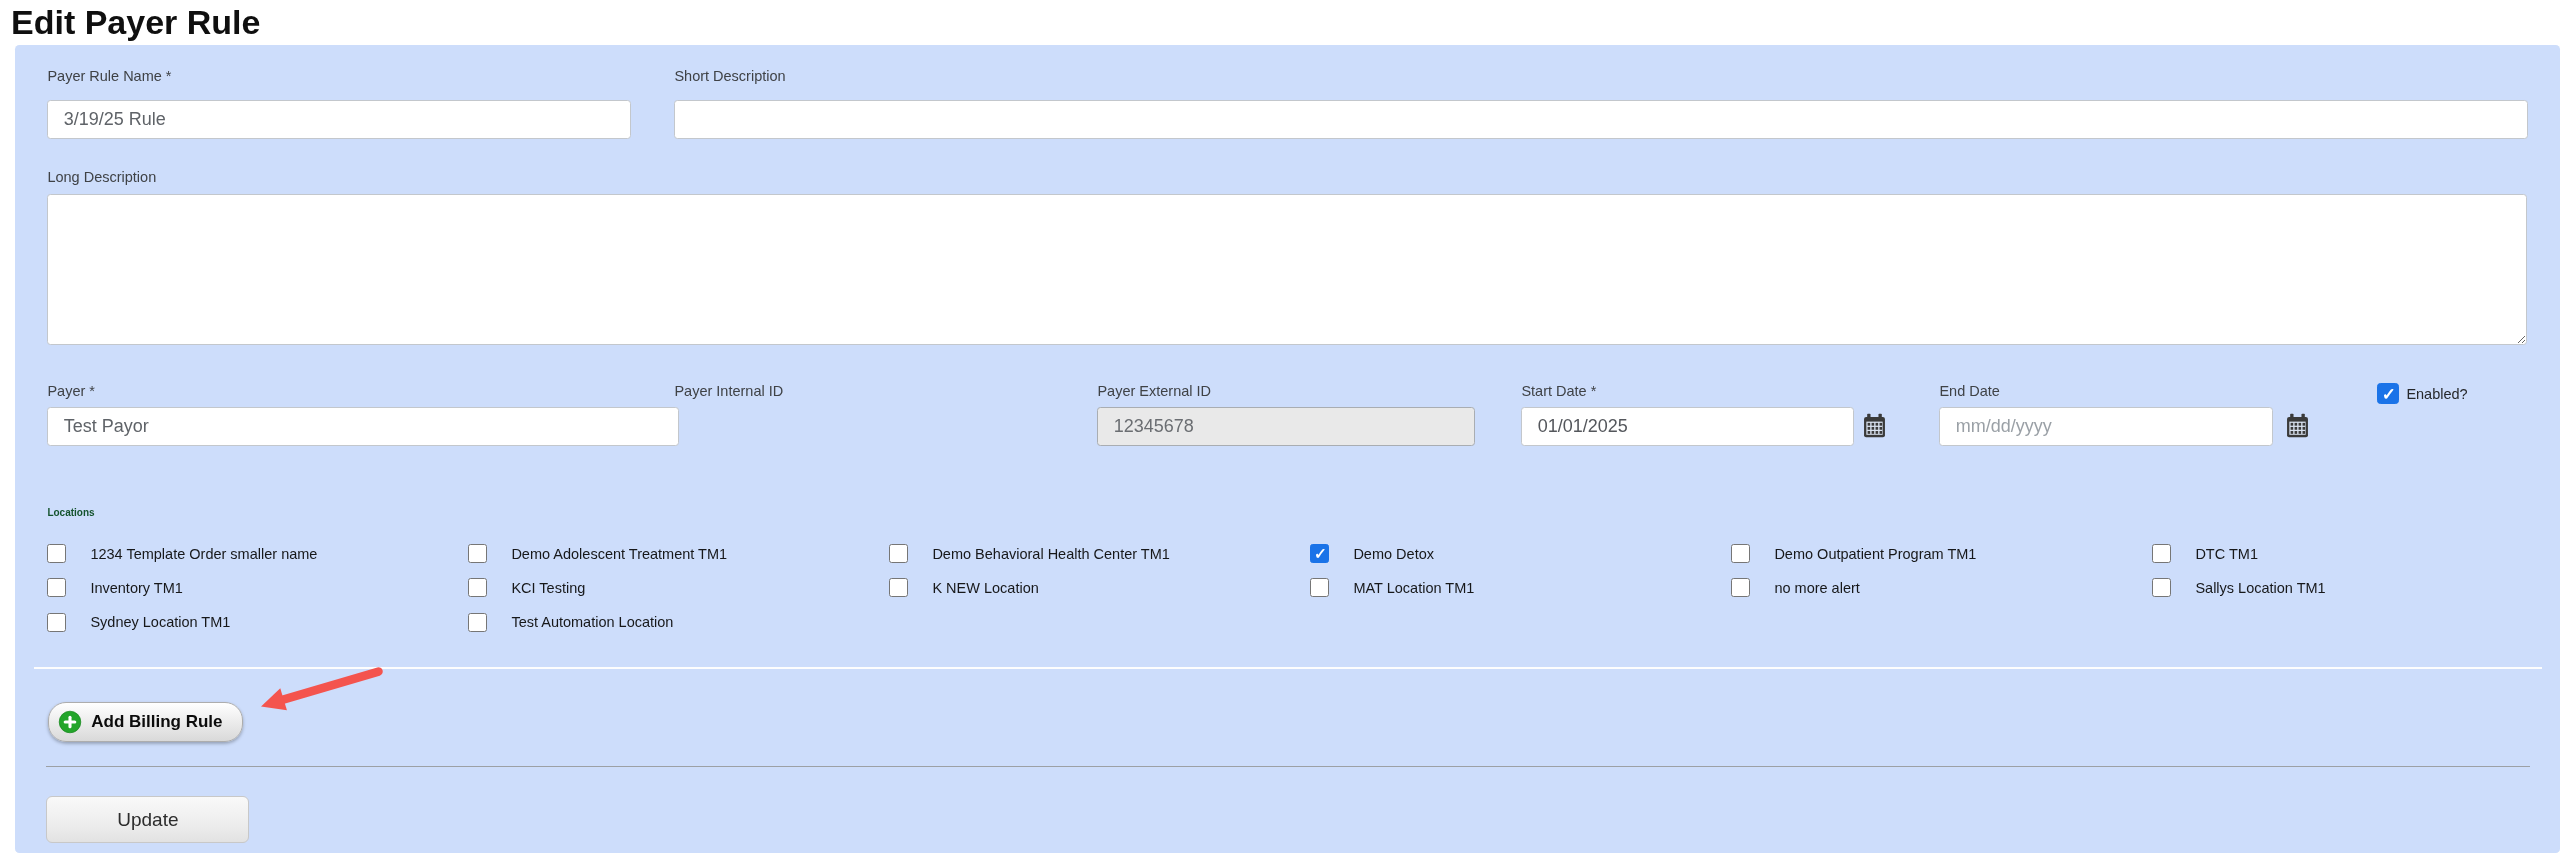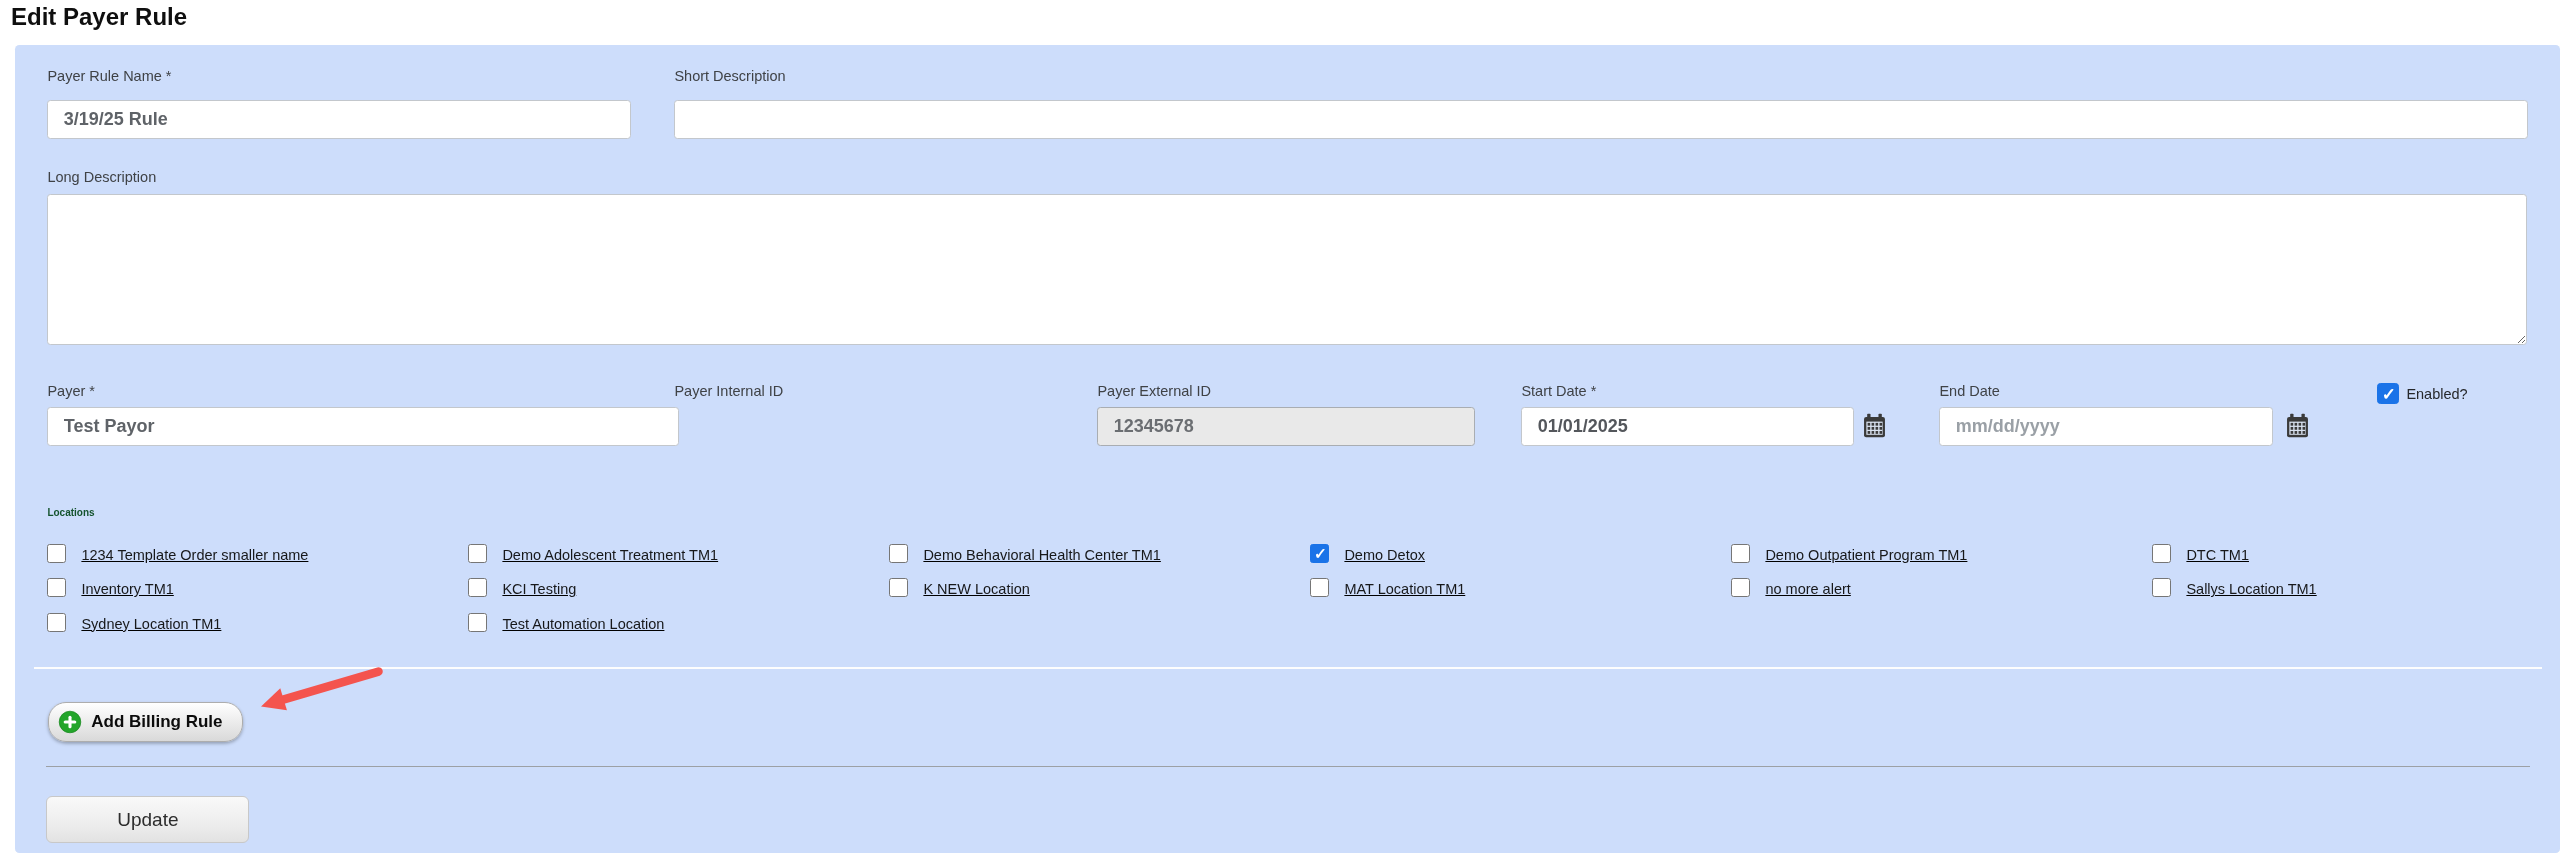--- a/index.html
+++ b/index.html
@@ -1,46 +1,46 @@
 <!DOCTYPE html>
 <html style="font-size:13.6px"><head>
 <meta charset="utf-8">
 <style>
   * { box-sizing: border-box; margin: 0; padding: 0; }
   html,body { background:#ffffff; }
   body { font-family:"Liberation Sans", sans-serif; }
   .page { position:relative; width:2576px; height:862px; background:#ffffff; overflow:hidden; }
 
-  .title { position:absolute; left:11px; top:2.6px; font-size:24px; font-weight:bold; color:#0f0f0f; }
+  .title { position:absolute; left:11px; top:2.6px; font-size:34px; font-weight:bold; color:#0f0f0f; }
 
   .panel { position:absolute; left:15.4px; top:45px; width:2545px; height:808px;
            background:#cdddfb; border-radius:4.3px; }
 
   .lbl { position:absolute; font-size:14.5px; color:#3f4246; white-space:nowrap; }
 
   .inp { position:absolute; height:39px; border:0.9px solid #c3c7cc; border-radius:3.4px;
          background:#ffffff; font-family:"Liberation Sans", sans-serif; font-size:18px;
-         color:#5f6368; padding:0 15.4px; outline:none;font-weight:bold; }
+         color:#5f6368; padding:0 15.4px; outline:none; }
   .inp::placeholder { color:#9aa0a6; }
   .inp.disabled { background:#e9e9e9; border-color:#a9adb2; color:#6b6e72; }
 
   textarea.inp { height:151px; padding:8.5px 15.4px; resize:both; }
 
   .cb { width:19px; height:19px; border:1.3px solid #767676; border-radius:2.6px;
         background:#ffffff; display:inline-block; flex:none; position:relative; }
   .cb.checked { background:#1a73e8; border-color:#1a73e8; }
   .cb.checked::after { content:"✓"; position:absolute; color:#ffffff; font-size:15.4px;
                        font-weight:bold; left:2.6px; top:-0.9px; line-height:19px; }
 
   .heading-locations { position:absolute; left:32px; top:462px; font-size:10px;
                        font-weight:bold; color:#14532d; }
 
   .loc-grid { position:absolute; left:32px; top:499px; display:grid;
               grid-template-columns:repeat(6, 421px); row-gap:15.4px; }
-  .loc { display:flex; align-items:flex-end; gap:15px; height:19px; cursor:pointer;text-decoration:underline; }
+  .loc { display:flex; align-items:center; gap:24px; height:19px; cursor:pointer; }
   .loc-label { font-size:14.5px; color:#17181a; white-space:nowrap; }
 
   .enabled-wrap { position:absolute; left:2346px; top:338px; display:flex;
                   align-items:center; gap:7.7px; cursor:pointer;padding-left:16px; }
   .enabled-wrap .cb { width:21.3px; height:21.3px; border-radius:3.4px; }
   .enabled-wrap .cb.checked::after { font-size:17px; left:3.4px; top:0px; line-height:21.3px; }
   .enabled-wrap .loc-label { font-size:14.5px; color:#26282b; }
 
   .cal { position:absolute; width:23px; height:25.6px; cursor:pointer; }
   .cal1 { left:1848px; top:368px; }

